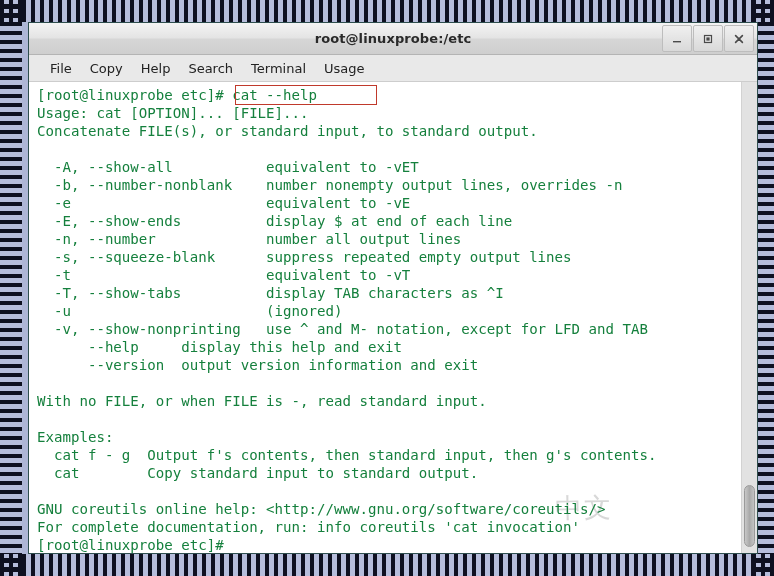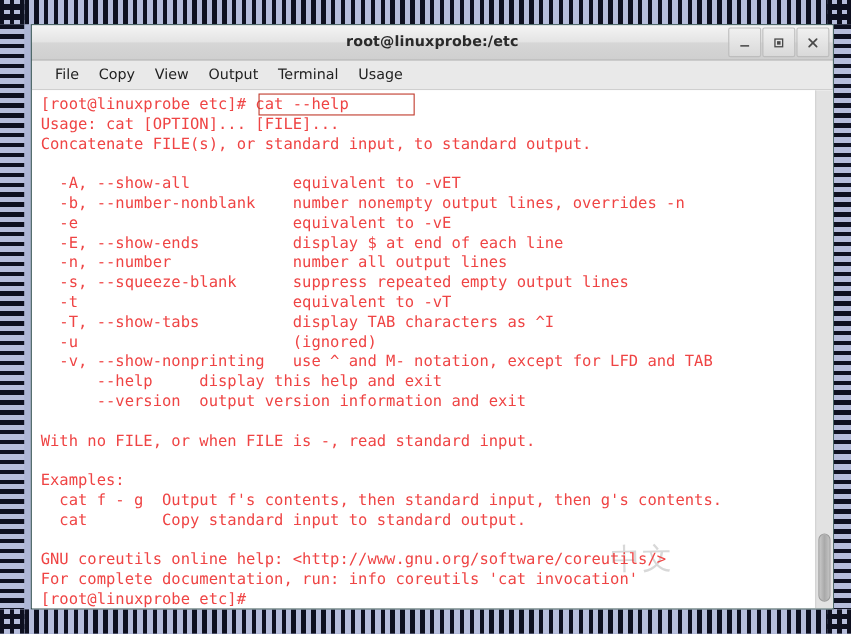--- a/index.html
+++ b/index.html
@@ -121,21 +121,21 @@
     flex: 1 1 auto;
     position: relative;
     background: #ffffff;
     padding: 4px 0 0 8px;
     overflow: hidden;
   }
   #term-lines {
     font-family: "DejaVu Sans Mono", monospace;
     font-size: 14.1px;
     line-height: 18px;
-    color: #ef4444;
+    color: #15803d;
     white-space: pre;
     position: relative;
     z-index: 2;
   }
   .tline { height: 18px; }
 
   
   #cmd-highlight {
     position: absolute;
     left: 206px;
@@ -215,22 +215,22 @@
         <svg width="10" height="10" viewBox="0 0 10 10">
           <path d="M1.6 1.6 L8.4 8.4 M8.4 1.6 L1.6 8.4" stroke="#4a4a4a" stroke-width="1.6" stroke-linecap="round"></path>
         </svg>
       </div>
     </div>
   </div>
 
   <div id="menubar">
     <div class="menu-item">File</div>
     <div class="menu-item">Copy</div>
-    <div class="menu-item">View</div>
-    <div class="menu-item">Output</div>
+    <div class="menu-item">Help</div>
+    <div class="menu-item">Search</div>
     <div class="menu-item">Terminal</div>
     <div class="menu-item">Usage</div>
   </div>
 
   <div id="term-wrap">
     <div id="term">
       <div id="watermark">中文</div>
       <div id="term-lines"><div class="tline">[root@linuxprobe etc]# cat --help</div><div class="tline">Usage: cat [OPTION]... [FILE]...</div><div class="tline">Concatenate FILE(s), or standard input, to standard output.</div><div class="tline"></div><div class="tline">  -A, --show-all           equivalent to -vET</div><div class="tline">  -b, --number-nonblank    number nonempty output lines, overrides -n</div><div class="tline">  -e                       equivalent to -vE</div><div class="tline">  -E, --show-ends          display $ at end of each line</div><div class="tline">  -n, --number             number all output lines</div><div class="tline">  -s, --squeeze-blank      suppress repeated empty output lines</div><div class="tline">  -t                       equivalent to -vT</div><div class="tline">  -T, --show-tabs          display TAB characters as ^I</div><div class="tline">  -u                       (ignored)</div><div class="tline">  -v, --show-nonprinting   use ^ and M- notation, except for LFD and TAB</div><div class="tline">      --help     display this help and exit</div><div class="tline">      --version  output version information and exit</div><div class="tline"></div><div class="tline">With no FILE, or when FILE is -, read standard input.</div><div class="tline"></div><div class="tline">Examples:</div><div class="tline">  cat f - g  Output f's contents, then standard input, then g's contents.</div><div class="tline">  cat        Copy standard input to standard output.</div><div class="tline"></div><div class="tline">GNU coreutils online help: &lt;http://www.gnu.org/software/coreutils/&gt;</div><div class="tline">For complete documentation, run: info coreutils 'cat invocation'</div><div class="tline">[root@linuxprobe etc]#</div></div>
       <div id="cmd-highlight" style="border-color: rgb(192, 57, 43);"></div>
     </div>

